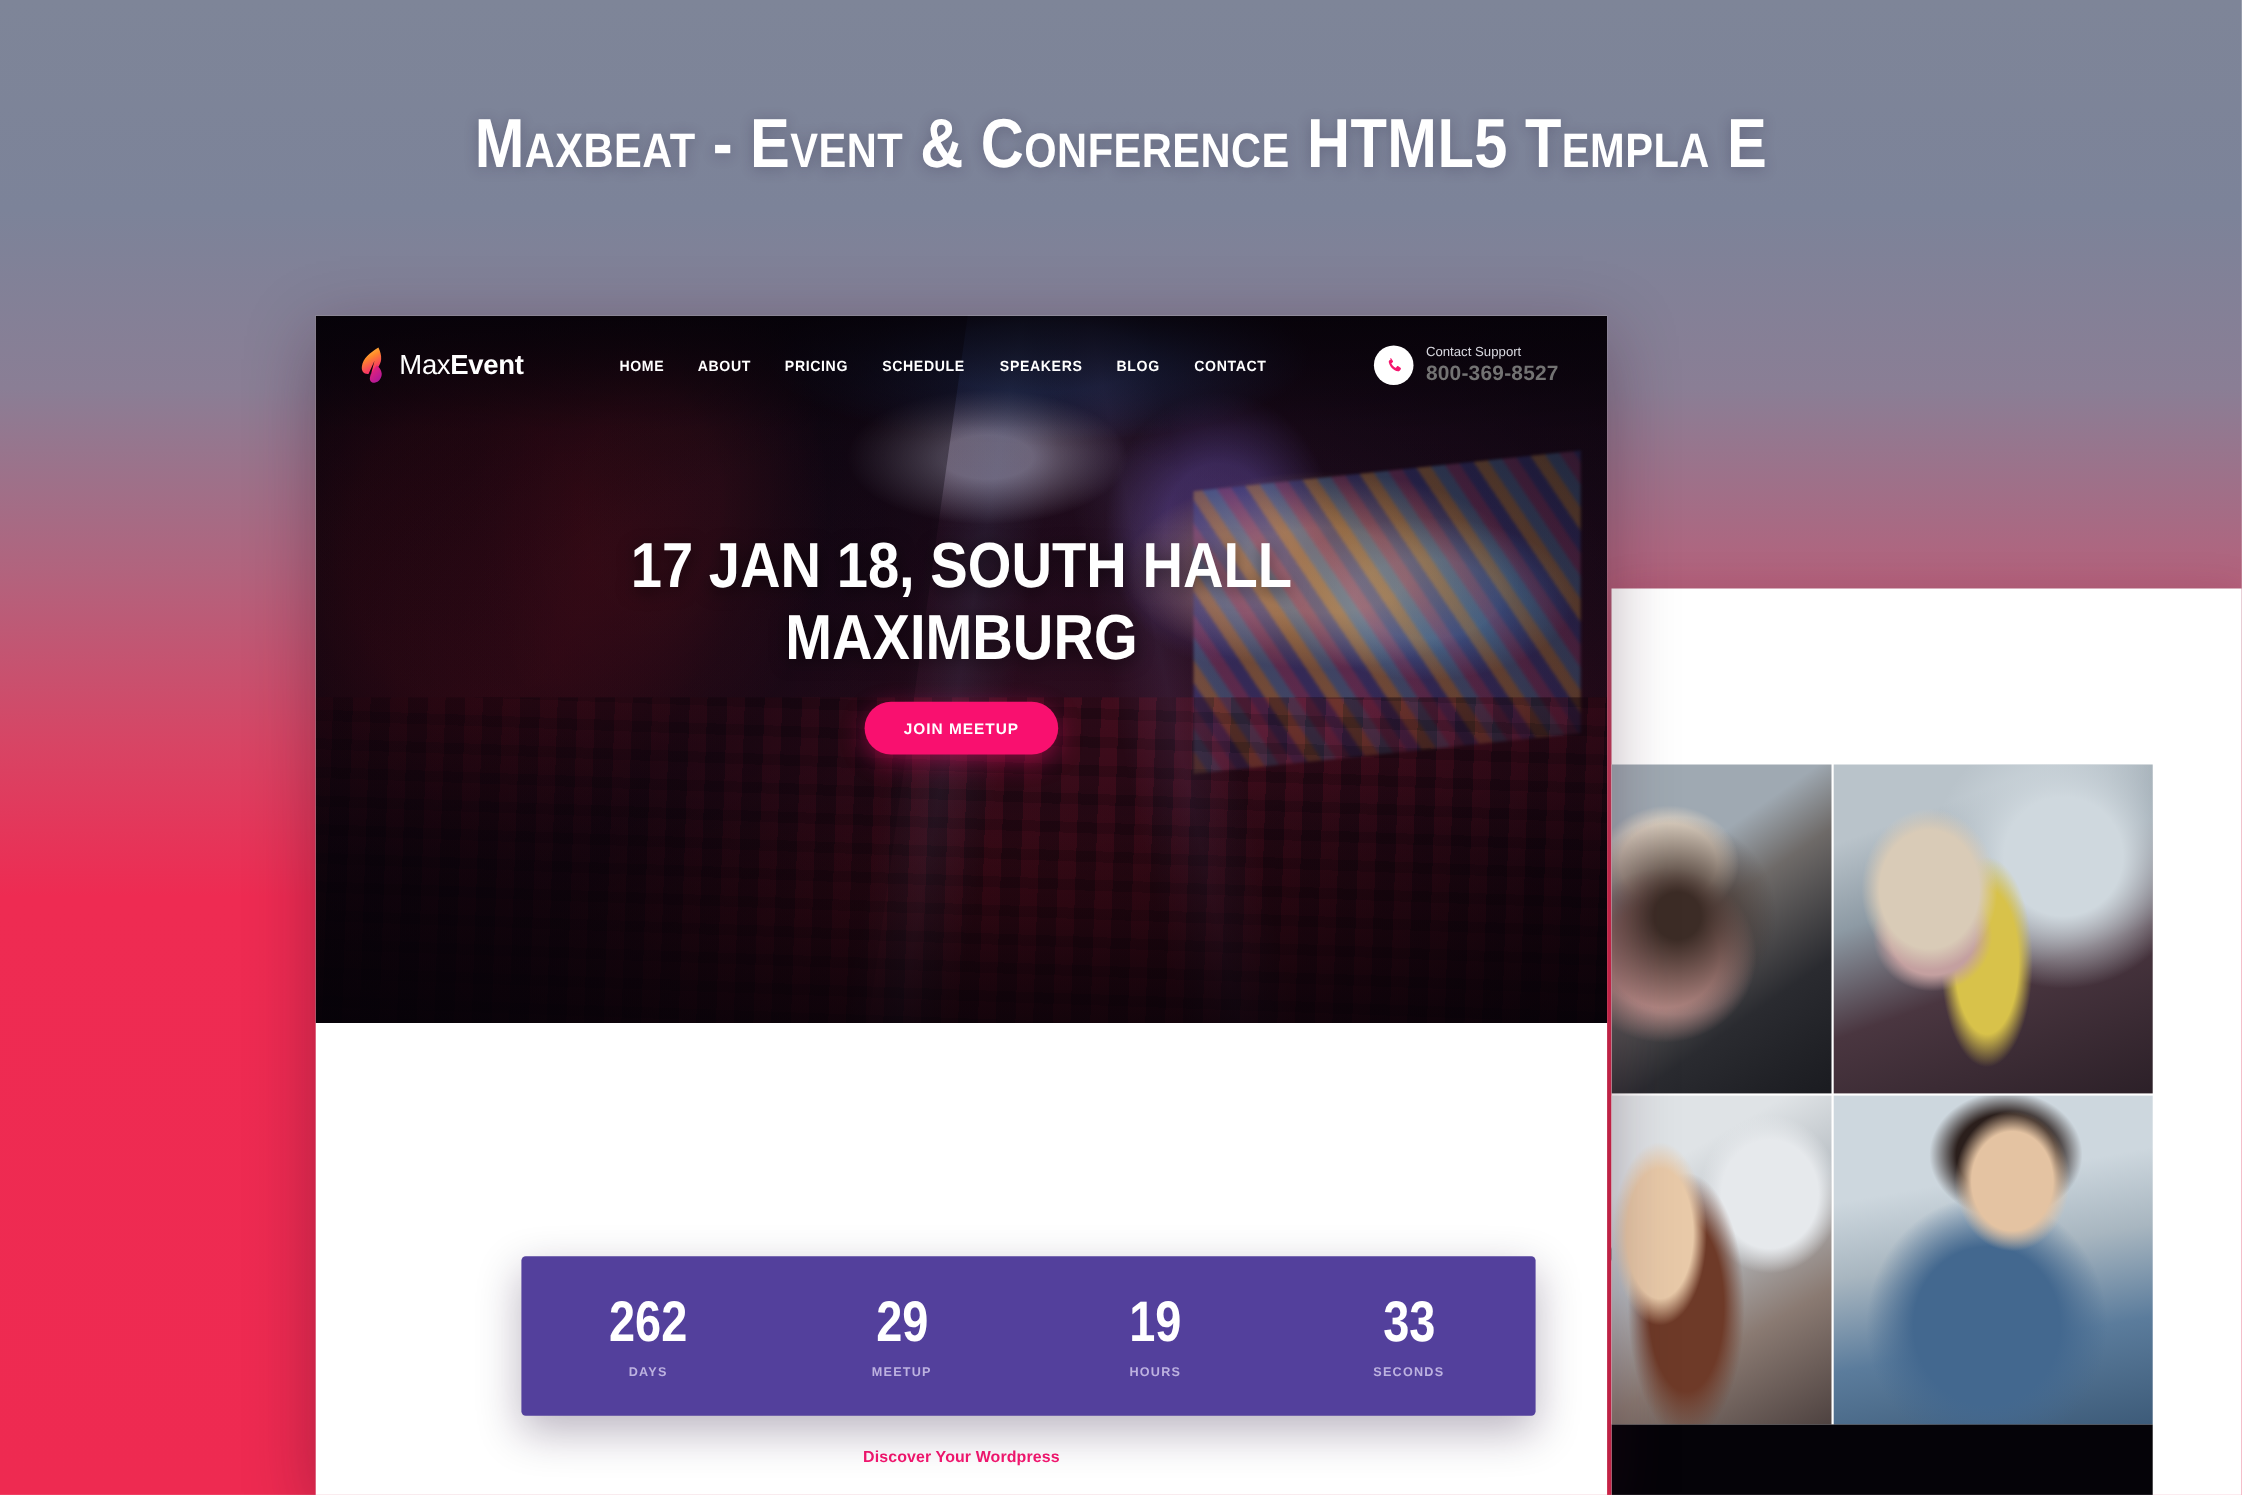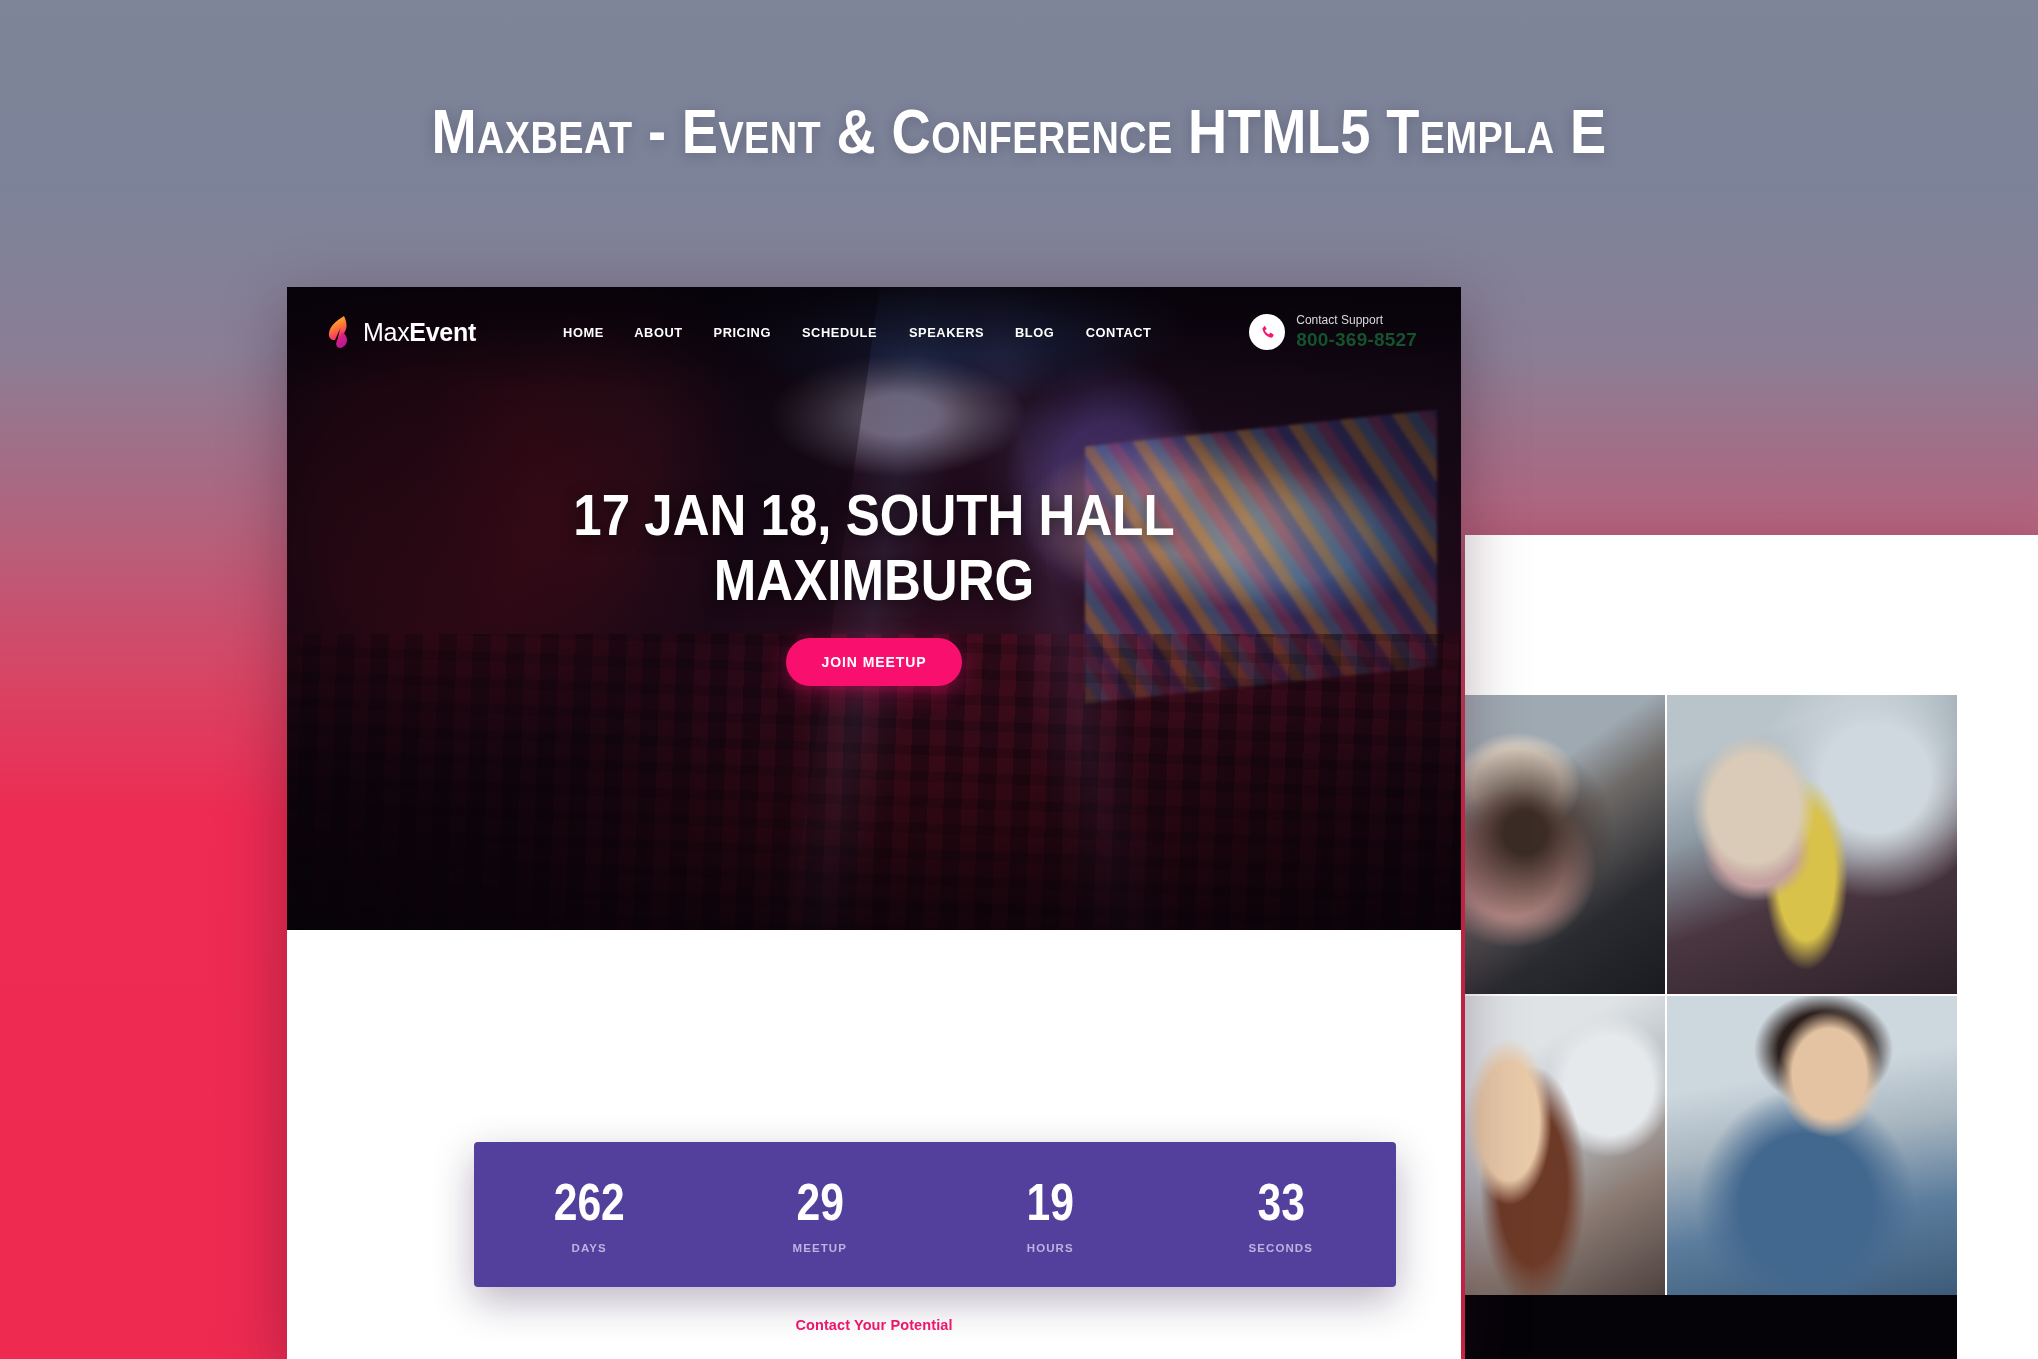--- a/index.html
+++ b/index.html
@@ -156,21 +156,21 @@
   .phone-circle{
     width:36px; height:36px; border-radius:50%;
     background:#ffffff;
     display:flex; align-items:center; justify-content:center;
     flex:0 0 auto;
   }
   .contact-text .sup{
     color:#d9d9e0; font-size:12px; line-height:1.25; display:block;
   }
   .contact-text .num{
-    color:#14532d; font-size:19px; font-weight:bold; line-height:1.25;
+    color:#737373; font-size:19px; font-weight:bold; line-height:1.25;
     letter-spacing:0.2px; display:block;
   }
 
   
   .hero{
     position:absolute;
     left:0; top:0;
     width:1174px; height:643px;
     overflow:hidden;
     background:#0b0610;
@@ -422,17 +422,17 @@
       <span class="cd-num">19</span>
       <span class="cd-lab">HOURS</span>
     </div>
     <div class="cd-item">
       <span class="cd-num">33</span>
       <span class="cd-lab">SECONDS</span>
     </div>
   </div>
 
   <div class="why">
-    <div class="why-eyebrow">Contact Your Potential</div>
+    <div class="why-eyebrow">Discover Your Wordpress</div>
     <div class="why-title">WHY WE ARE HERE</div>
   </div>
 
 </div>
 
 </body></html>

